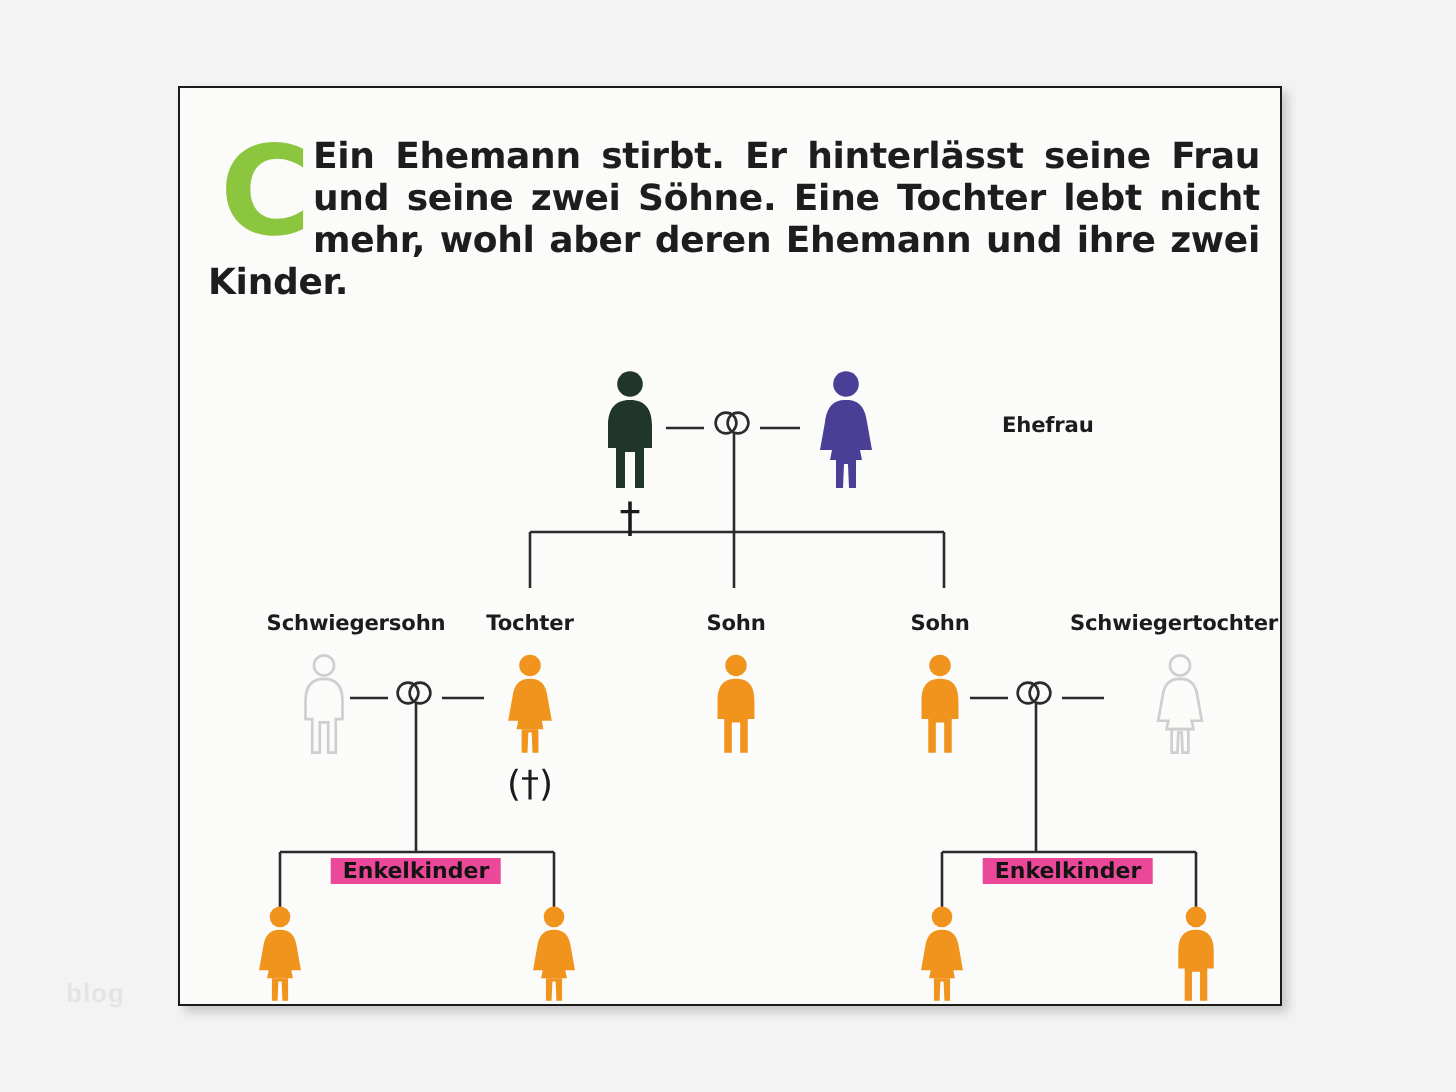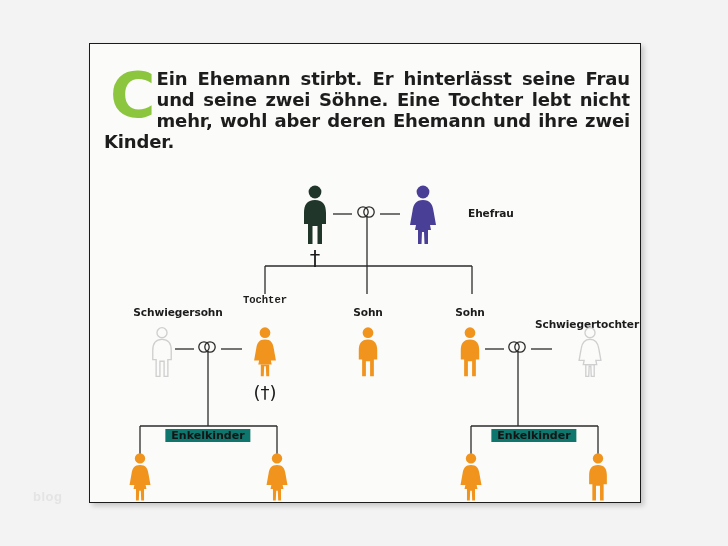--- a/index.html
+++ b/index.html
@@ -96,20 +96,21 @@
     transform: translateX(-50%);
     font-family: "DejaVu Sans", sans-serif;
     font-size: 10.6px;
     font-weight: bold;
     color: #1c1c1c;
     white-space: nowrap;
     letter-spacing: -0.1px;
   }
   .lbl-left {
     transform: none;
+    margin-left: 33px;
   }
   .dagger {
     position: absolute;
     transform: translateX(-50%);
     font-family: "DejaVu Sans", sans-serif;
     font-size: 21px;
     color: #1a1a1a;
     white-space: nowrap;
     line-height: 1;
   }
@@ -119,21 +120,21 @@
     transform: translate(-50%, -50%);
   }
   .boxlbl {
     position: absolute;
     transform: translateX(-50%);
     font-family: "DejaVu Sans", sans-serif;
     font-size: 11px;
     font-weight: bold;
     color: #141414;
     white-space: nowrap;
-    background: #0f766e;
+    background: #ec4899;
     padding: 0 6px;
   }
 </style>
 </head>
 <body>
 
 <div id="stage">
 
   <div class="watermark">blog</div>
 
@@ -199,24 +200,24 @@
         <div class="node" style="left:333px; top:140px;">
           <svg width="34" height="62" viewBox="0 0 34 62">
             <circle cx="17" cy="8" r="6.4" fill="#4a3f96"></circle>
             <path d="M17 16 C10 16 7.5 20 6.5 27 L4 41 L10 41 L9 46 L25 46 L24 41 L30 41 L27.5 27 C26.5 20 24 16 17 16 Z" fill="#4a3f96"></path>
             <path d="M12 46 L12 60 L15.5 60 L16 48 L18 48 L18.5 60 L22 60 L22 46 Z" fill="#4a3f96"></path>
           </svg>
         </div>
         <div class="lbl lbl-left" style="left:378px; top:163px;">Ehefrau</div>
 
         <div class="lbl" style="left:88px; top:262px;">Schwiegersohn</div>
-        <div class="lbl" style="left:175px; top:250px;font-family:Liberation Mono, monospace;">Tochter</div>
+        <div class="lbl" style="left:175px; top:262px;">Tochter</div>
         <div class="lbl" style="left:278px; top:262px;">Sohn</div>
         <div class="lbl" style="left:380px; top:262px;">Sohn</div>
-        <div class="lbl" style="left:497px; top:262px;margin-top:12px;">Schwiegertochter</div>
+        <div class="lbl" style="left:497px; top:262px;">Schwiegertochter</div>
 
         <div class="node" style="left:72px; top:282px;">
           <svg width="30" height="52" viewBox="0 0 34 62">
             <circle cx="17" cy="8" r="6" stroke="#cfcfcf" stroke-width="1.6" fill="none"></circle>
             <path d="M17 16 C9 16 6 21 6 29 L6 40 L10 40 L10 60 L14.5 60 L14.5 42 L19.5 42 L19.5 60 L24 60 L24 40 L28 40 L28 29 C28 21 25 16 17 16 Z" stroke="#cfcfcf" stroke-width="1.6" fill="none"></path>
           </svg>
         </div>
 
         <div class="marriage" style="left:117px; top:305px;">
           <svg width="26" height="14" viewBox="0 0 26 14">

